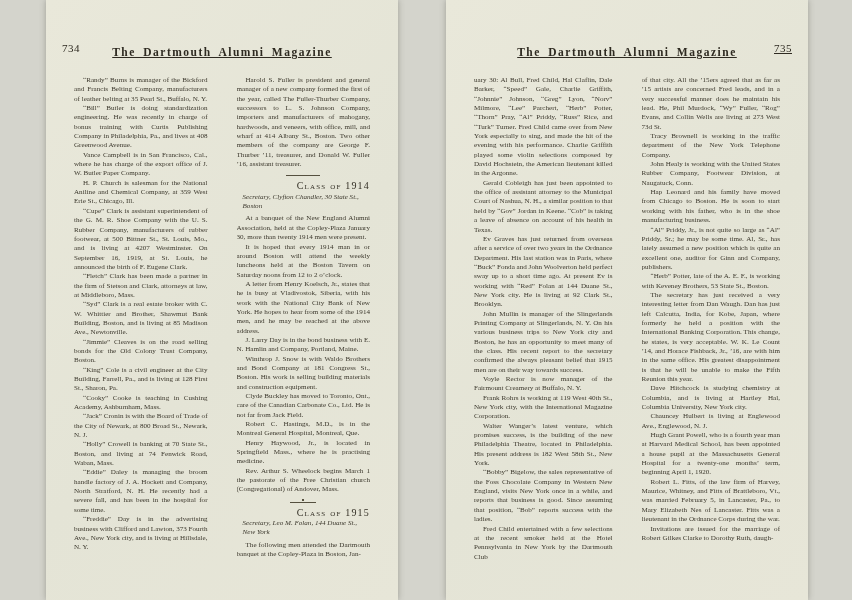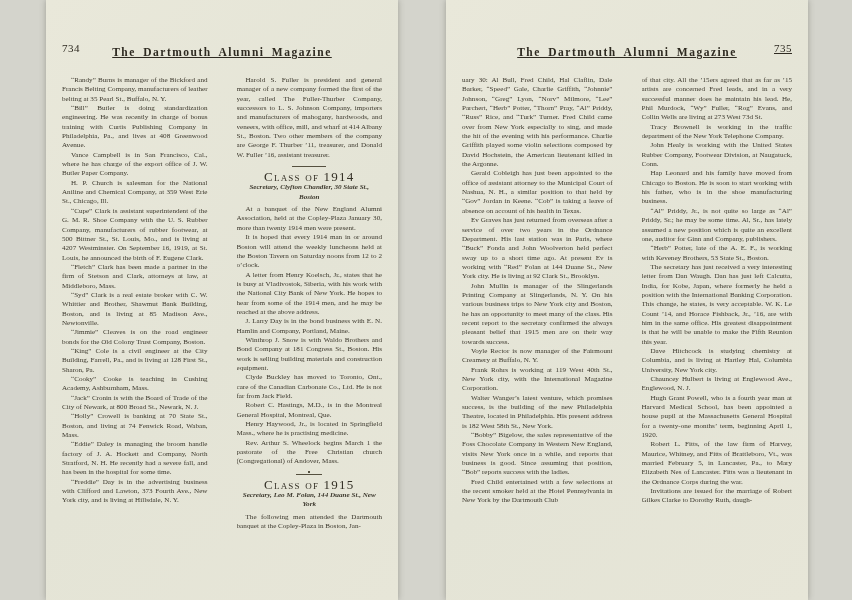--- a/index.html
+++ b/index.html
@@ -26,39 +26,38 @@
     word-spacing:3px;
     text-decoration:underline;
   }
   .pnum{
     position:absolute;top:0;font-size:11px;color:#2e2a21;letter-spacing:.5px;
   }
   .pnum-left{left:2px;}
   .pnum-right{right:2px;text-decoration:underline;}
   .headrule{height:10px;}
   .cols{
-    display:flex;gap:29px;margin:0 16px;height:512px;overflow:hidden;
+    display:flex;gap:29px;margin:0 28px;height:512px;overflow:hidden;
   }
   .col{
     flex:1 1 0;overflow:hidden;
     font-size:7.1px;line-height:9.35px;
     text-align:justify;
     color:#3c382d;
   }
   .blk.para{text-indent:9px;margin:0;}
   .blk.cont{text-indent:0;margin:0;}
   .blk.heading{
-    text-align:center;text-indent:0;
+    text-align:right;text-indent:0;
     font-variant:small-caps;letter-spacing:1.2px;
-    font-size:13px;margin:5px 0 2px 0;color:#343026;
+    font-size:10px;margin:5px 0 2px 0;color:#343026;
   }
   .blk.secretary{
-    text-align:center;text-indent:0;font-style:italic;
+    text-align:left;text-indent:0;font-style:italic;
     margin:0 6px 3px 6px;
-    font-weight:bold;
   }
   .blk.rule{
     width:34px;border-top:1px solid #55503f;height:0;
     margin:6px auto 2px auto;
   }
   .blk.ornament{
     width:26px;border-top:1.5px solid #55503f;height:0;
     margin:7px auto 2px auto;position:relative;
   }
   .blk.ornament::before{
@@ -79,21 +78,21 @@
     <div class="headrule"></div>
     <div class="cols">
       <div class="col">
           <div class="blk para">“Randy” Burns is manager of the Bickford and Francis Belting Company, manufacturers of leather belting at 35 Pearl St., Buffalo, N. Y.</div>
           <div class="blk para">“Bill” Butler is doing standardization engineering. He was recently in charge of bonus training with Curtis Publishing Company in Philadelphia, Pa., and lives at 408 Greenwood Avenue.</div>
           <div class="blk para">Vance Campbell is in San Francisco, Cal., where he has charge of the export office of J. W. Butler Paper Company.</div>
           <div class="blk para">H. P. Church is salesman for the National Aniline and Chemical Company, at 359 West Erie St., Chicago, Ill.</div>
           <div class="blk para">“Cupe” Clark is assistant superintendent of the G. M. R. Shoe Company with the U. S. Rubber Company, manufacturers of rubber footwear, at 500 Bittner St., St. Louis, Mo., and is living at 4207 Westminster. On September 16, 1919, at St. Louis, he announced the birth of F. Eugene Clark.</div>
           <div class="blk para">“Fletch” Clark has been made a partner in the firm of Stetson and Clark, attorneys at law, at Middleboro, Mass.</div>
           <div class="blk para">“Syd” Clark is a real estate broker with C. W. Whittier and Brother, Shawmut Bank Building, Boston, and is living at 85 Madison Ave., Newtonville.</div>
-          <div class="blk para">“Jimmie” Cleaves is on the road engineer bonds for the Old Colony Trust Company, Boston.</div>
+          <div class="blk para">“Jimmie” Cleaves is on the road selling bonds for the Old Colony Trust Company, Boston.</div>
           <div class="blk para">“King” Cole is a civil engineer at the City Building, Farrell, Pa., and is living at 128 First St., Sharon, Pa.</div>
           <div class="blk para">“Cooky” Cooke is teaching in Cushing Academy, Ashburnham, Mass.</div>
           <div class="blk para">“Jack” Cronin is with the Board of Trade of the City of Newark, at 800 Broad St., Newark, N. J.</div>
           <div class="blk para">“Holly” Crowell is banking at 70 State St., Boston, and living at 74 Fenwick Road, Waban, Mass.</div>
           <div class="blk para">“Eddie” Daley is managing the broom handle factory of J. A. Hockett and Company, North Stratford, N. H. He recently had a severe fall, and has been in the hospital for some time.</div>
           <div class="blk para">“Freddie” Day is in the advertising business with Clifford and Lawton, 373 Fourth Ave., New York city, and is living at Hillsdale, N. Y.</div>
         </div>
       <div class="col">
           <div class="blk para">Harold S. Fuller is president and general manager of a new company formed the first of the year, called The Fuller-Thurber Company, successors to L. S. Johnson Company, importers and manufacturers of mahogany, hardwoods, and veneers, with office, mill, and wharf at 414 Albany St., Boston. Two other members of the company are George F. Thurber ’11, treasurer, and Donald W. Fuller ’16, assistant treasurer.</div>
           <div class="blk rule"></div>

